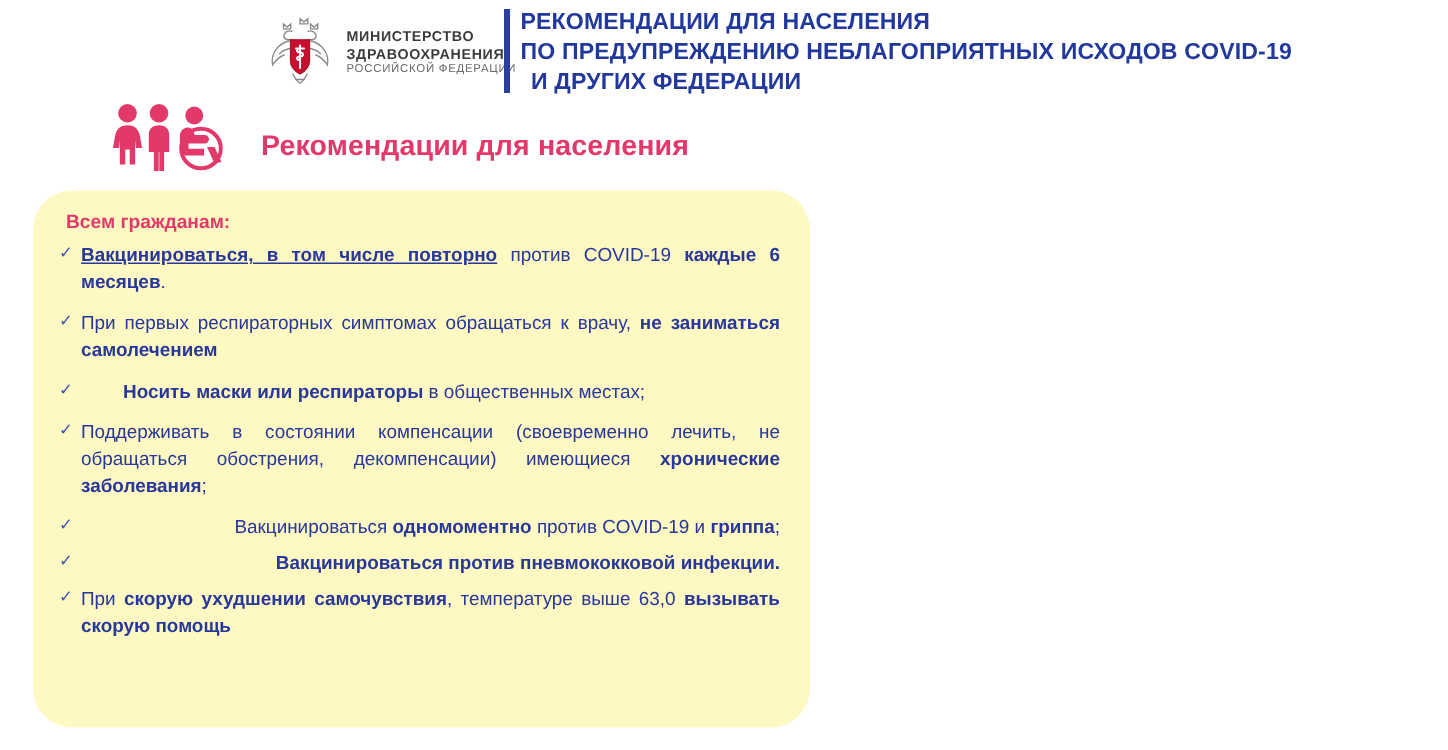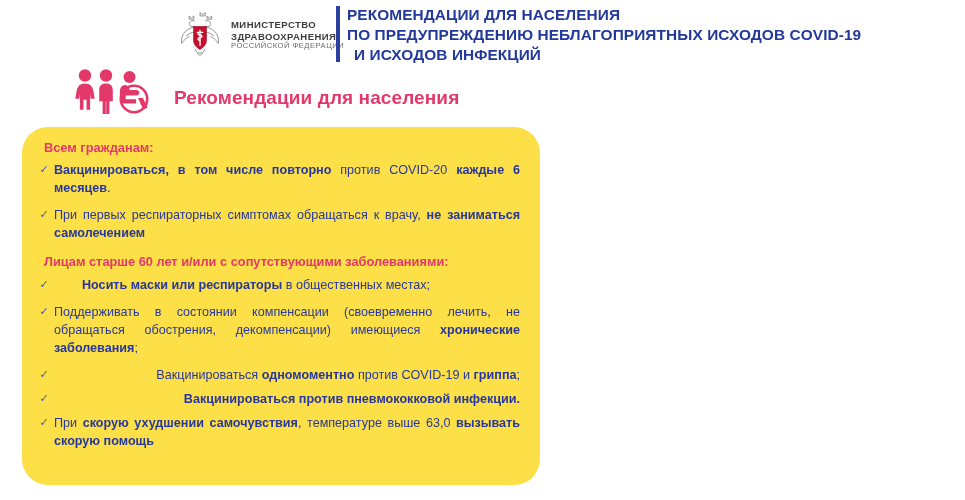--- a/index.html
+++ b/index.html
@@ -112,21 +112,21 @@
     padding-top: 13px;
   }
 
   
   .card {
     position: absolute;
     left: 22px;
     top: 127px;
     width: 518px;
     height: 358px;
-    background: #fde047;
+    background: #fef9c3;
     border-radius: 26px;
     box-sizing: border-box;
     padding: 13px 16px 0 12px;
   }
 
   .group-title {
     font-size: 12.8px;
     font-weight: bold;
     color: #e3396a;
     margin: 0 0 6px 10px;
@@ -209,21 +209,21 @@
       <span class="l2">ЗДРАВООХРАНЕНИЯ</span>
       <span class="l3">РОССИЙСКОЙ ФЕДЕРАЦИИ</span>
     </span>
   </div>
 
   <div class="title-divider"></div>
 
   <div class="main-title">
     <span class="tl tl1">РЕКОМЕНДАЦИИ ДЛЯ НАСЕЛЕНИЯ</span>
     <span class="tl tl2">ПО ПРЕДУПРЕЖДЕНИЮ НЕБЛАГОПРИЯТНЫХ ИСХОДОВ COVID-19</span>
-    <span class="tl tl3">И ИСХОДОВ ИНФЕКЦИЙ</span>
+    <span class="tl tl3">И ДРУГИХ ФЕДЕРАЦИИ</span>
   </div>
 </div>
 
 <div class="section-head">
   <span class="people-icon">
     <svg viewBox="0 0 88 46" width="88" height="46" aria-hidden="true">
       <g fill="#e3396a">
 
         <circle cx="13" cy="7.5" r="6.2"></circle>
         <path d="M13 15.5 c-5.2 0 -7.6 3 -8.4 7.6 l-1.3 7.6 h4 l0.6 -5 v16 h3.6 v-10 h3 v10 h3.6 v-16 l0.6 5 h4 l-1.3 -7.6 c-0.8 -4.6 -3.2 -7.6 -8.4 -7.6z"></path>
@@ -241,29 +241,28 @@
   </span>
   <span class="section-title">Рекомендации для населения</span>
 </div>
 
 <div class="card">
 
   <div class="group-title">Всем гражданам:</div>
 
   <div class="item">
     <span class="check-icon">✓</span>
-    <span class="item-text"><span class="" style="font-weight: bold;">Вакцинироваться, в том числе повторно</span><span class="reg">  против  COVID-20 </span><span class="" style="font-weight: bold;">каждые 6 месяцев</span><span class="reg">.</span></span>
+    <span class="item-text"><span class="" style="font-weight: bold; text-decoration: underline;">Вакцинироваться, в том числе повторно</span><span class="reg">  против  COVID-19 </span><span class="" style="font-weight: bold;">каждые 6 месяцев</span><span class="reg">.</span></span>
   </div>
 
   <div class="item">
     <span class="check-icon">✓</span>
     <span class="item-text"><span class="reg">При первых респираторных симптомах обращаться к врачу, </span><span class="" style="font-weight: bold;">не заниматься самолечением</span></span>
   </div>
 
-  <div class="group-title second">Лицам старше 60 лет и/или с сопутствующими заболеваниями:</div>
 
   <div class="item">
     <span class="check-icon">✓</span>
     <span class="item-text"><span class="" style="font-weight: bold; padding-left: 28px;">Носить маски или респираторы</span><span class="reg"> в общественных местах;</span></span>
   </div>
 
   <div class="item">
     <span class="check-icon">✓</span>
     <span class="item-text"><span class="reg">Поддерживать в состоянии компенсации (своевременно лечить, не обращаться обострения, декомпенсации) имеющиеся </span><span class="" style="font-weight: bold; margin-top: 48px;">хронические заболевания</span><span class="reg">;</span></span>
   </div>

